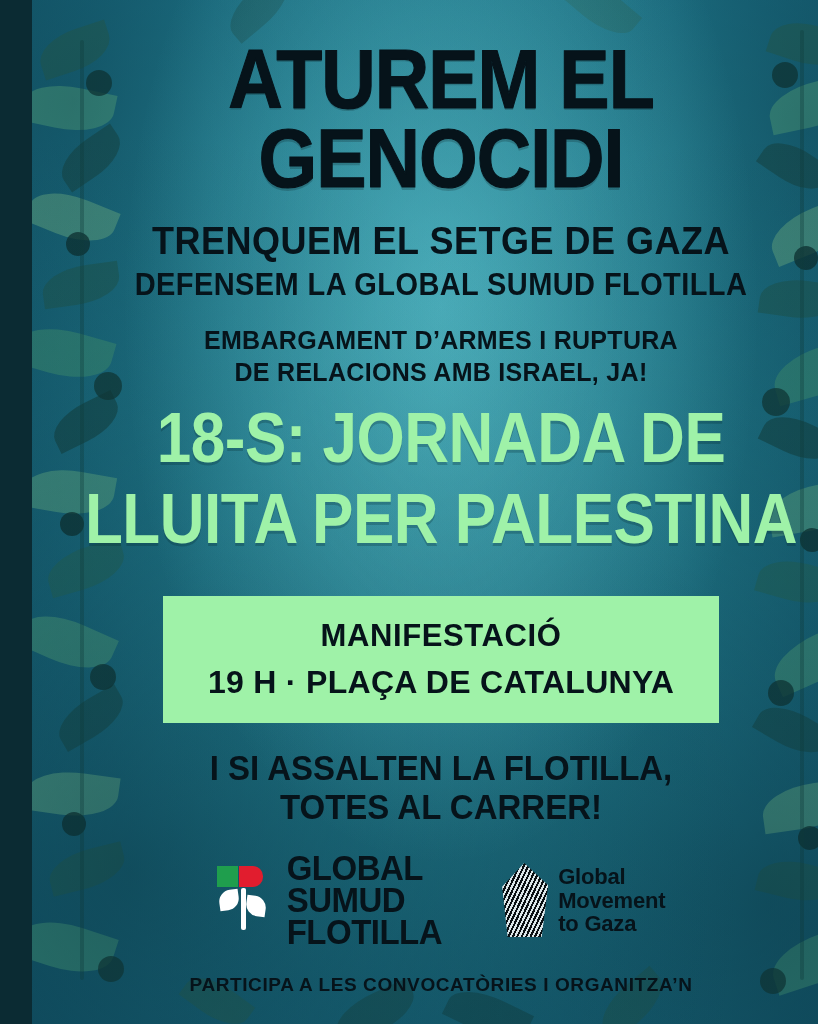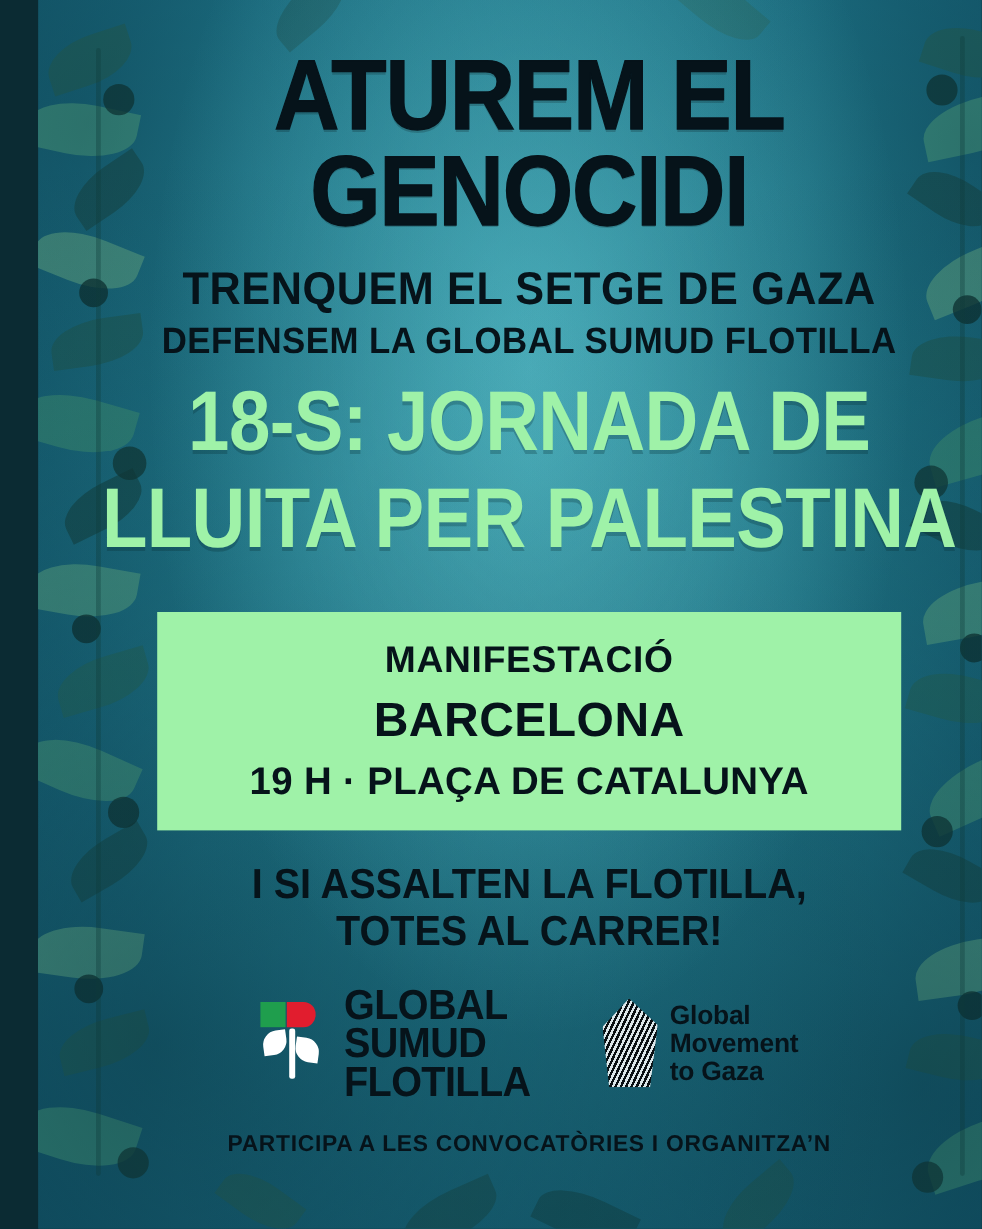--- a/index.html
+++ b/index.html
@@ -116,21 +116,21 @@
     letter-spacing: -.5px;
     color: #9ff2a8;
     text-align: center;
     transform: scaleY(1.14);
     text-shadow: 0 3px 0 rgba(5,40,45,.25);
   }
   .bigline .l2 { display: block; margin-top: 12px; }
 
   .infobox {
     margin-top: 52px;
-    width: 620px;
+    width: 556px;
     background: #9ff2a8;
     color: #06131a;
     text-align: center;
     padding: 22px 10px 22px;
     box-sizing: border-box;
   }
   .infobox .m1 {
     font-size: 31px;
     font-weight: 800;
     letter-spacing: .6px;
@@ -295,29 +295,32 @@
     <div class="wash"></div>
   </div>
 
   <div class="content">
 
     <div class="headline">ATUREM EL GENOCIDI</div>
 
     <div class="sub1">TRENQUEM EL SETGE DE GAZA</div>
     <div class="sub2">DEFENSEM LA GLOBAL SUMUD FLOTILLA</div>
 
+    <div class="sub3">
+      <div>EMBARGAMENT D’ARMES I RUPTURA</div>
+      <div>DE RELACIONS AMB ISRAEL, JA!</div>
+    </div>
 
     <div class="bigline">
       <span>18-S: JORNADA DE</span>
       <span class="l2">LLUITA PER PALESTINA</span>
     </div>
 
     <div class="infobox">
       <div class="m1">MANIFESTACIÓ</div>
-      <div class="m2">BARCELONA</div>
       <div class="m3">19 H · PLAÇA DE CATALUNYA</div>
     </div>
 
     <div class="callout">
       <div>I SI ASSALTEN LA FLOTILLA,</div>
       <div>TOTES AL CARRER!</div>
     </div>
 
     <div class="logos">
 

